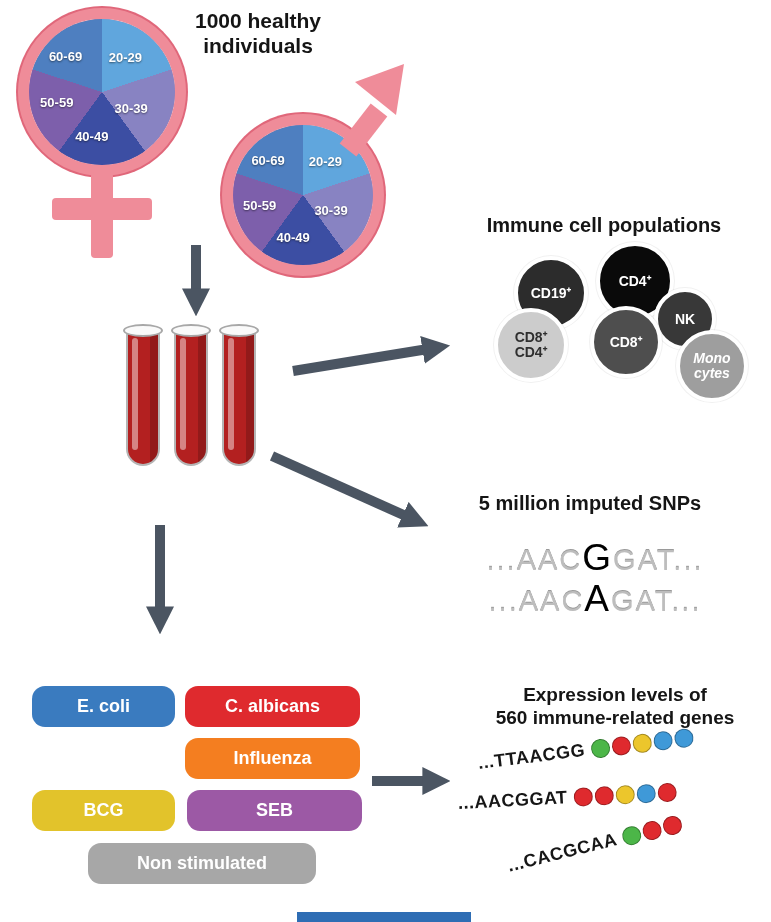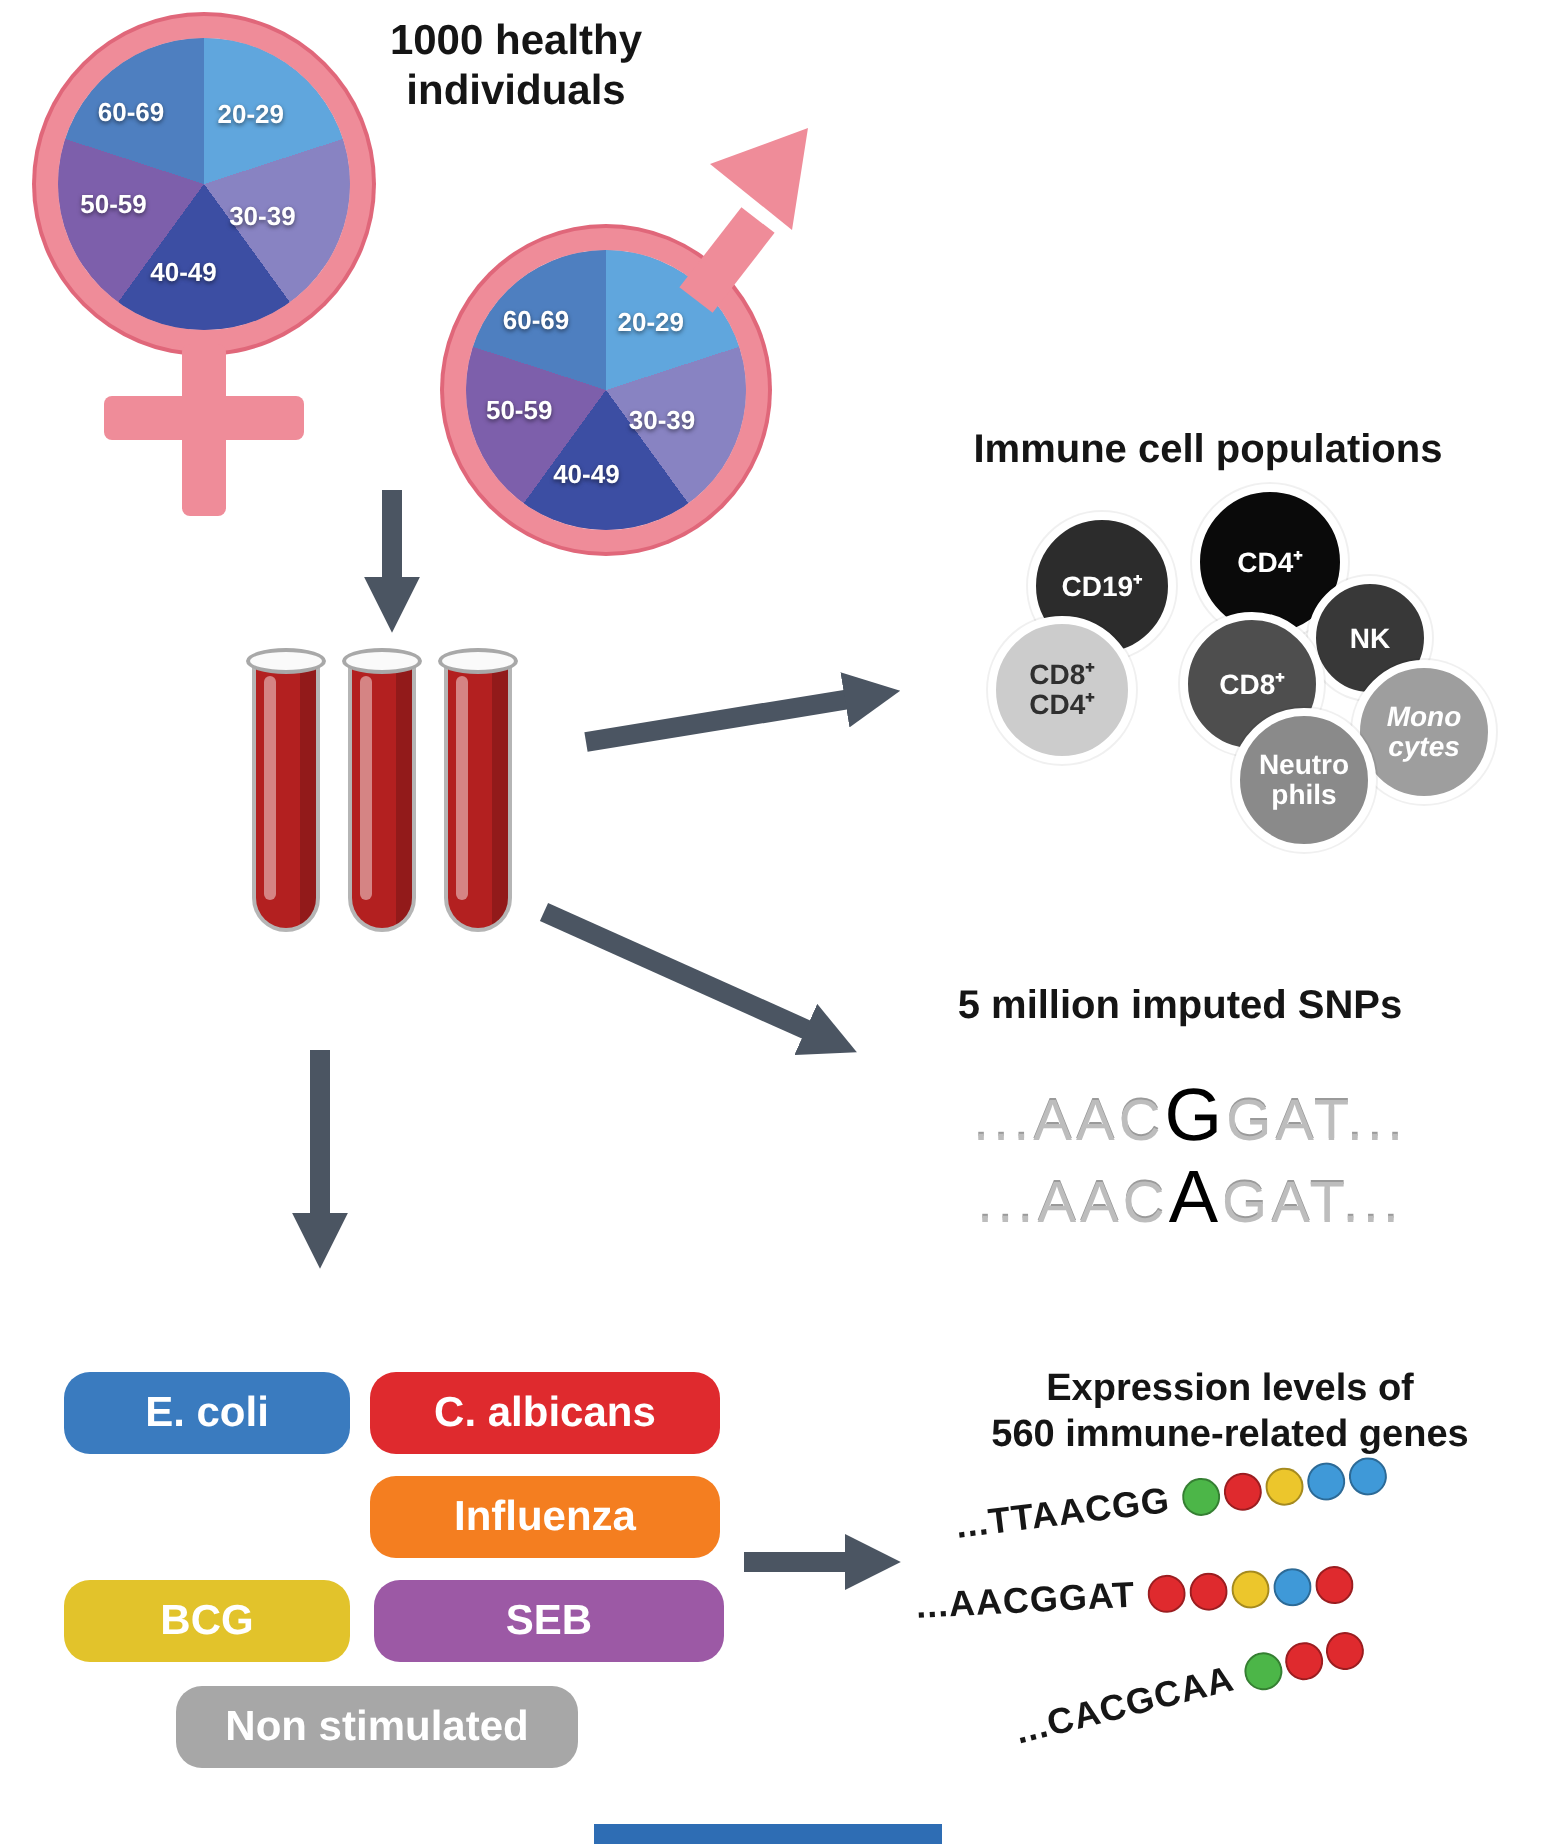--- a/index.html
+++ b/index.html
@@ -58,29 +58,29 @@
 
   
   .snp-title{position:absolute;left:450px;top:492px;width:280px;font-size:20px}
   .snp-line{position:absolute;left:452px;width:286px;text-align:center;font-weight:400;color:#bdbdbd;
     font-size:29px;letter-spacing:2px;text-shadow:0 1px 0 #fff,0 -1px 0 #9a9a9a;white-space:nowrap}
   .snp1{top:537px}
   .snp2{top:578px}
   .snp-line .var{color:#000;font-size:37px;text-shadow:none}
 
   
-  .stim{position:absolute;height:41px;border-radius:13px;color:#fff;font-weight:700;font-size:21px;
+  .stim{position:absolute;height:41px;border-radius:13px;color:#fff;font-weight:700;font-size:18px;
     display:flex;align-items:center;justify-content:center;white-space:nowrap}
   .s0{left:32px;top:686px;width:143px}
   .s1{left:185px;top:686px;width:175px}
   .s2{left:32px;top:738px;width:143px}
   .s3{left:185px;top:738px;width:175px}
   .s4{left:32px;top:790px;width:143px}
   .s5{left:187px;top:790px;width:175px}
-  .s6{left:88px;top:843px;width:201px}
+  .s6{left:88px;top:843px;width:228px}
 
   
   .expr-title{position:absolute;left:465px;top:683px;width:300px;font-size:19px;line-height:23px}
   .read{position:absolute;display:flex;align-items:center;gap:2px;font-weight:700;font-size:18px;
     color:#161616;transform-origin:left center;white-space:nowrap}
   .read-seq{margin-right:4px;letter-spacing:.5px}
   .r0{left:478px;top:753px;transform:rotate(-7deg)}
   .r1{left:458px;top:793px;transform:rotate(-3deg)}
   .r2{left:508px;top:856px;transform:rotate(-14deg)}
   .dot{width:19px;height:19px;border-radius:50%;border:1px solid rgba(0,0,0,.3);flex:none}
@@ -166,24 +166,20 @@
     <div class="cell c3" style="background: rgb(204, 204, 204);">
       <span class="cell-label" style="color: rgb(47, 47, 47);">CD8⁺
 CD4⁺</span>
     </div>
     <div class="cell c4" style="background: rgb(78, 78, 78);">
       <span class="cell-label" style="color: rgb(255, 255, 255);">CD8⁺</span>
     </div>
     <div class="cell c5" style="background: rgb(158, 158, 158);">
       <span class="cell-label" style="color: rgb(255, 255, 255); font-style: italic;">Mono
 cytes</span>
-    </div>
-    <div class="cell c7" style="background: rgb(138, 138, 138);">
-      <span class="cell-label" style="color: rgb(255, 255, 255);">Neutro
-phils</span>
     </div>
   </div>
 
   <div class="snp-title h">5 million imputed SNPs</div>
   <div class="snp-line snp1"><span class="dim">...AAC</span><span class="var">G</span><span class="dim">GAT...</span></div>
   <div class="snp-line snp2"><span class="dim">...AAC</span><span class="var">A</span><span class="dim">GAT...</span></div>
 
   <div class="stim s0" style="background: rgb(58, 123, 191);">E. coli</div>
   <div class="stim s1" style="background: rgb(223, 42, 46);">C. albicans</div>
   <div class="stim s3" style="background: rgb(244, 126, 32);">Influenza</div>

